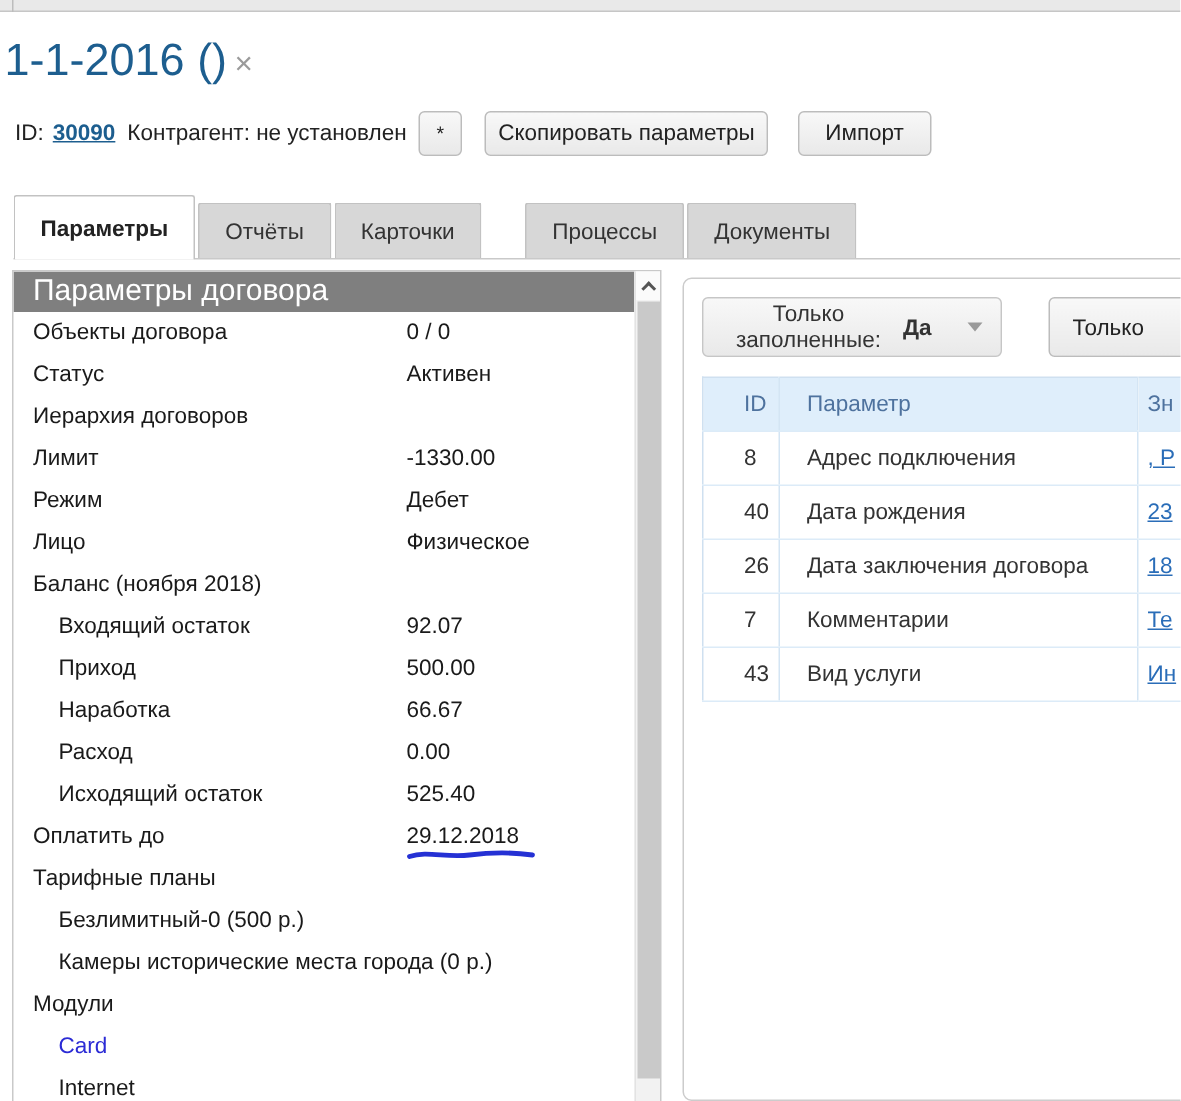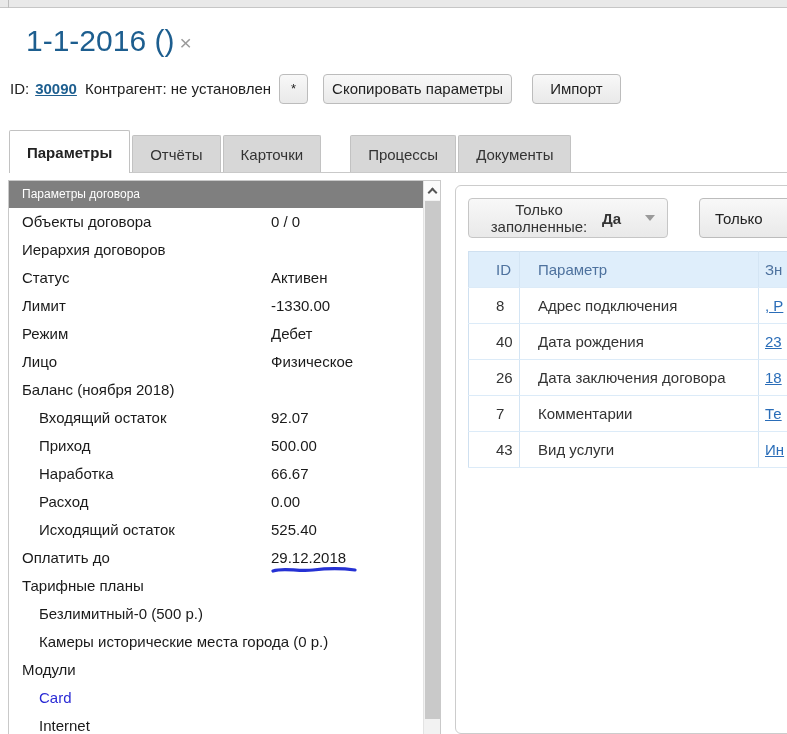--- a/index.html
+++ b/index.html
@@ -6,21 +6,21 @@
   html,body { width:787px; height:734px; overflow:hidden; background:#fff;
     font-family:"Liberation Sans","DejaVu Sans",sans-serif; }
   body { position:relative; }
 
   
   .top-strip { position:absolute; left:0; top:0; width:787px; height:8px;
     background:#e9e9e9; border-bottom:1px solid #c6c6c6; }
   .top-strip .notch { position:absolute; left:8px; top:0; width:1px; height:8px; background:#bdbdbd; }
 
   
-  .title-row { position:absolute; left:26px; top:24px; display:flex; align-items:flex-start; }
+  .title-row { position:absolute; left:3px; top:24px; display:flex; align-items:flex-start; }
   .page-title { font-size:30px; color:#1d5e8f; }
   .close-x { font-size:21px; color:#9b9b9b; margin-left:5px; margin-top:7px; cursor:pointer; }
 
   
   .info-row { position:absolute; left:10px; top:73px; height:31px; display:flex;
     align-items:center; font-size:15px; color:#222; }
   .id-link { color:#1d5e8f; font-weight:bold; text-decoration:underline; margin-left:6px; cursor:pointer; }
   .contragent { margin-left:8px; }
   .btn { background:linear-gradient(#f8f8f8,#e9e9e9); border:1px solid #bcbcbc;
     border-radius:4px; font-size:15px; color:#222; height:30px; display:inline-flex;
@@ -36,21 +36,21 @@
     border-radius:2px 2px 0 0; padding:16px 17px; font-size:15px; color:#333;
     margin-right:2px; height:37px; display:flex; align-items:center; cursor:pointer; }
   .tab.active { background:#fff; font-weight:bold; height:43px; margin-bottom:-1px; color:#222; }
   .tab.gap-before { margin-left:27px; }
 
   
   .left-panel { position:absolute; left:8px; top:180px; width:433px; height:555px;
     border:1px solid #c9c9c9; display:flex; background:#fff; }
   .left-content { flex:1; overflow:hidden; }
   .lp-header { height:27px; line-height:27px; background:#7f7f7f; color:#fff;
-    font-size:12px; padding-left:13px; }
+    font-size:20px; padding-left:13px; }
   .lrow { height:28px; line-height:28px; font-size:15px; color:#1a1a1a;
     position:relative; white-space:nowrap; }
   .lrow .lbl { padding-left:13px; }
   .lrow.indent .lbl { padding-left:30px; }
   .lrow .val { position:absolute; left:262px; top:0; }
   .card-link { color:#2b2bd5; cursor:pointer; }
   .squiggle { position:absolute; left:262px; top:21px; }
 
   
   .scrollbar { width:17px; background:#f2f2f2; position:relative; border-left:1px solid #e3e3e3; }
@@ -111,22 +111,22 @@
     <div class="tab">Карточки</div>
     <div class="tab gap-before">Процессы</div>
     <div class="tab">Документы</div>
   </div>
 
 <div class="left-panel">
   <div class="left-content">
     <div class="lp-header">Параметры договора</div>
     <div>
         <div class="lrow"><span class="lbl">Объекты договора</span><span class="val">0 / 0</span></div>
+        <div class="lrow"><span class="lbl">Статус</span><span class="val">Активен</span></div>
         <div class="lrow"><span class="lbl">Иерархия договоров</span></div>
-        <div class="lrow"><span class="lbl">Статус</span><span class="val">Активен</span></div>
         <div class="lrow"><span class="lbl">Лимит</span><span class="val">-1330.00</span></div>
         <div class="lrow"><span class="lbl">Режим</span><span class="val">Дебет</span></div>
         <div class="lrow"><span class="lbl">Лицо</span><span class="val">Физическое</span></div>
         <div class="lrow"><span class="lbl">Баланс (ноября 2018)</span></div>
         <div class="lrow indent"><span class="lbl">Входящий остаток</span><span class="val">92.07</span></div>
         <div class="lrow indent"><span class="lbl">Приход</span><span class="val">500.00</span></div>
         <div class="lrow indent"><span class="lbl">Наработка</span><span class="val">66.67</span></div>
         <div class="lrow indent"><span class="lbl">Расход</span><span class="val">0.00</span></div>
         <div class="lrow indent"><span class="lbl">Исходящий остаток</span><span class="val">525.40</span></div>
         <div class="lrow"><span class="lbl">Оплатить до</span><span class="val">29.12.2018</span>

